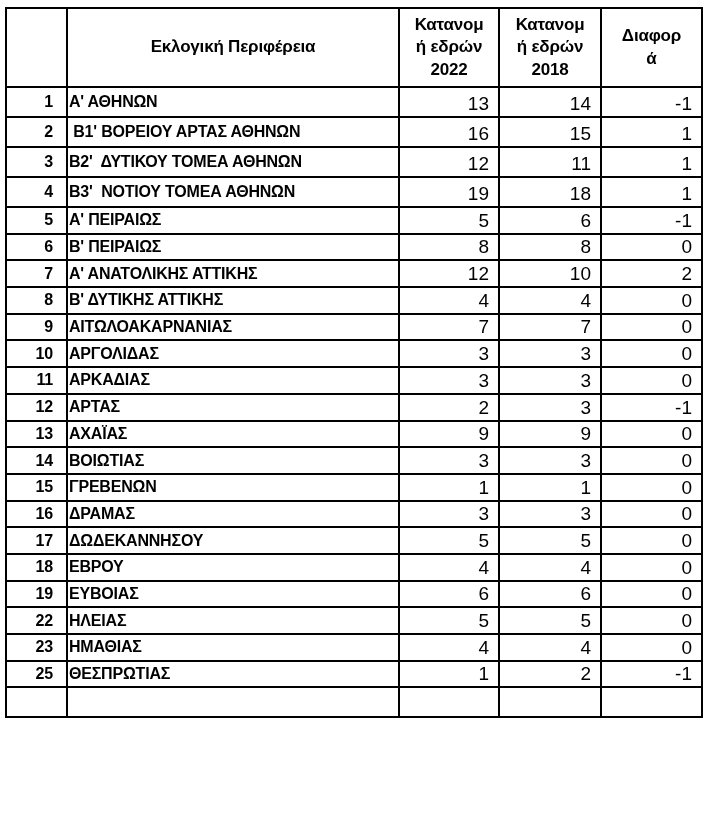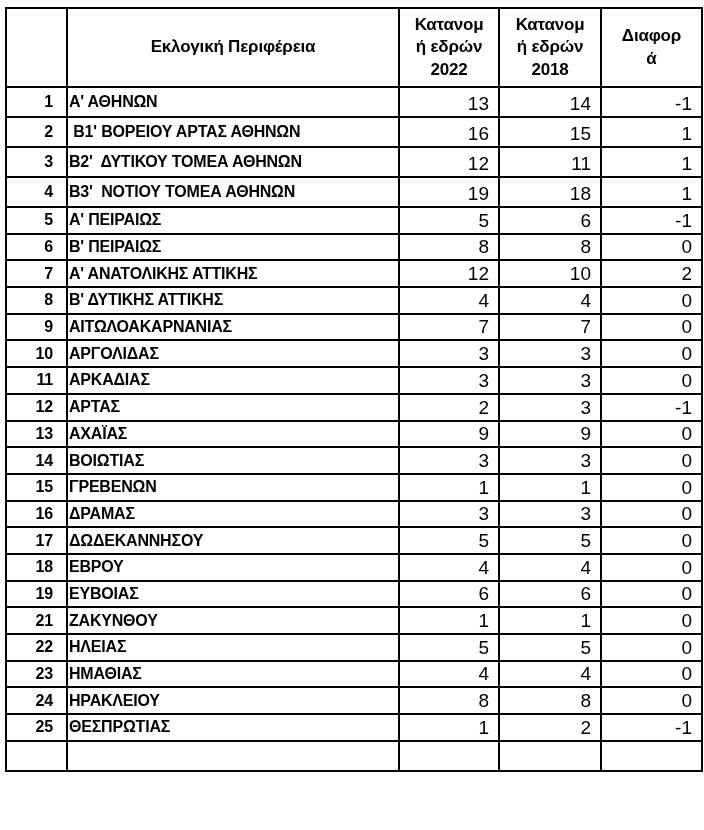--- a/index.html
+++ b/index.html
@@ -226,45 +226,31 @@
     <td class="val">0</td>
   </tr>
         <tr class="data-row normal">
     <td class="idx">19</td>
     <td class="name">ΕΥΒΟΙΑΣ</td>
     <td class="val">6</td>
     <td class="val">6</td>
     <td class="val">0</td>
   </tr>
         <tr class="data-row normal">
-    <td class="idx">21</td>
-    <td class="name">ΖΑΚΥΝΘΟΥ</td>
-    <td class="val">1</td>
-    <td class="val">1</td>
-    <td class="val">0</td>
-  </tr>
-        <tr class="data-row normal">
     <td class="idx">22</td>
     <td class="name">ΗΛΕΙΑΣ</td>
     <td class="val">5</td>
     <td class="val">5</td>
     <td class="val">0</td>
   </tr>
         <tr class="data-row normal">
     <td class="idx">23</td>
     <td class="name">ΗΜΑΘΙΑΣ</td>
     <td class="val">4</td>
     <td class="val">4</td>
-    <td class="val">0</td>
-  </tr>
-        <tr class="data-row normal">
-    <td class="idx">24</td>
-    <td class="name">ΗΡΑΚΛΕΙΟΥ</td>
-    <td class="val">8</td>
-    <td class="val">8</td>
     <td class="val">0</td>
   </tr>
         <tr class="data-row normal">
     <td class="idx">25</td>
     <td class="name">ΘΕΣΠΡΩΤΙΑΣ</td>
     <td class="val">1</td>
     <td class="val">2</td>
     <td class="val">-1</td>
   </tr>
         <tr class="data-row partial">

